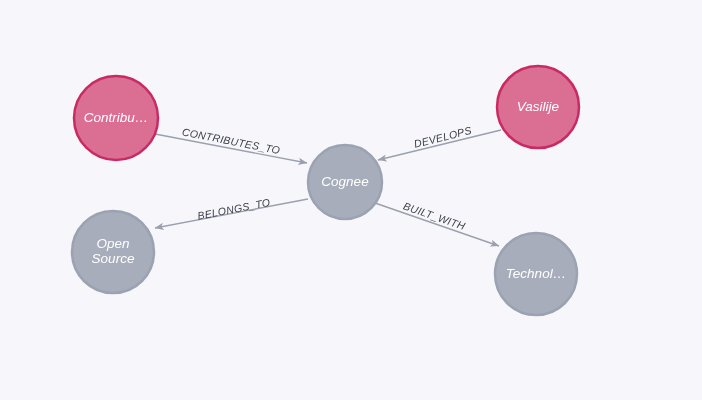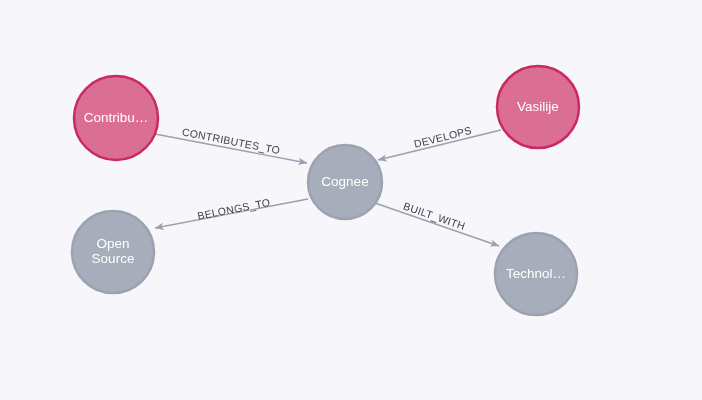--- a/index.html
+++ b/index.html
@@ -8,20 +8,21 @@
     padding: 0;
     background: #f7f7fb;
   }
   #graph-canvas {
     position: relative;
     width: 702px;
     height: 400px;
     background: #f7f7fb;
     overflow: hidden;
     font-family: "Liberation Sans", sans-serif;
+    font-style: italic;
   }
   #graph-svg {
     position: absolute;
     top: 0;
     left: 0;
     width: 702px;
     height: 400px;
   }
   .edge-line {
     stroke: #9aa0ae;

